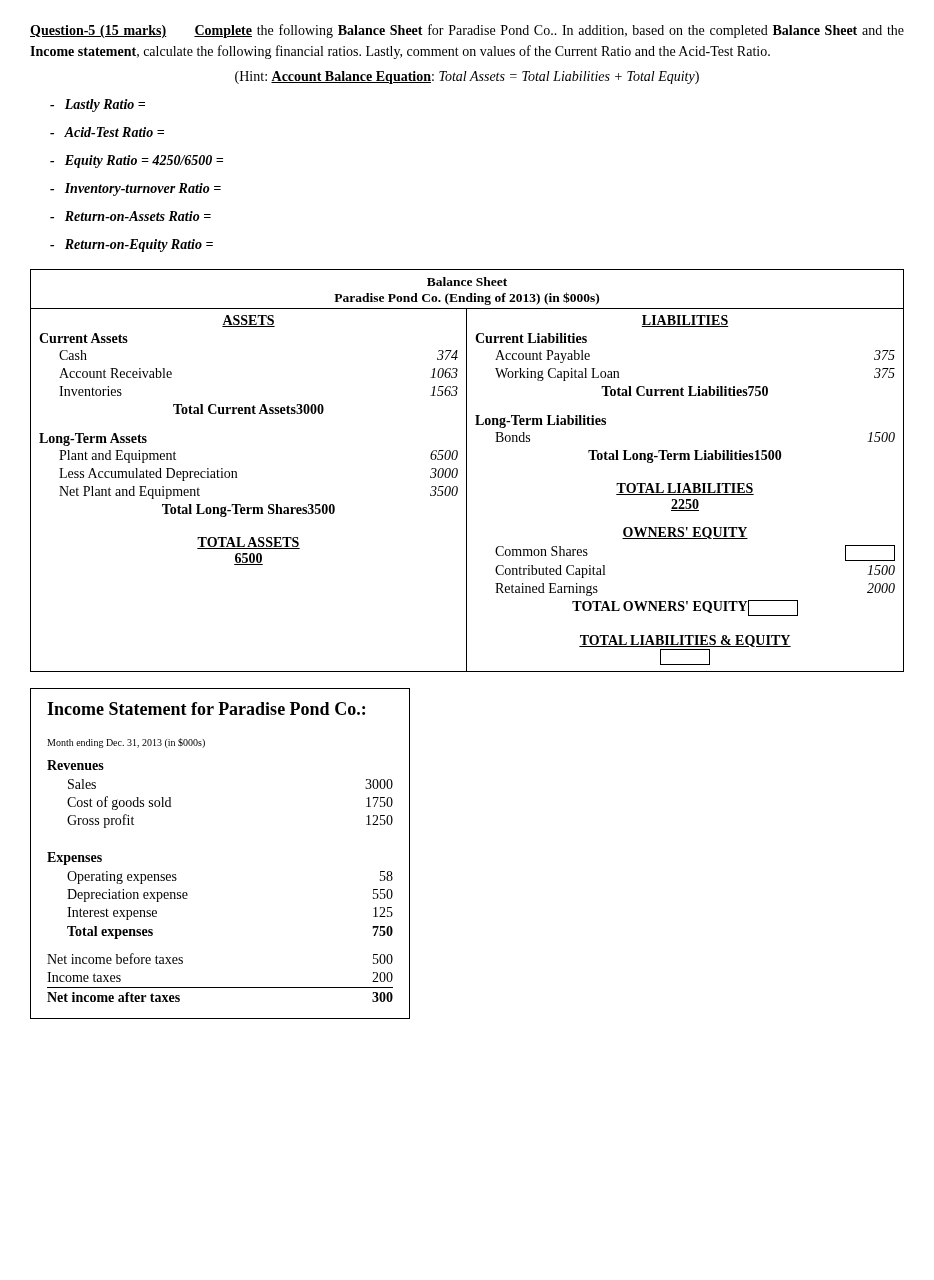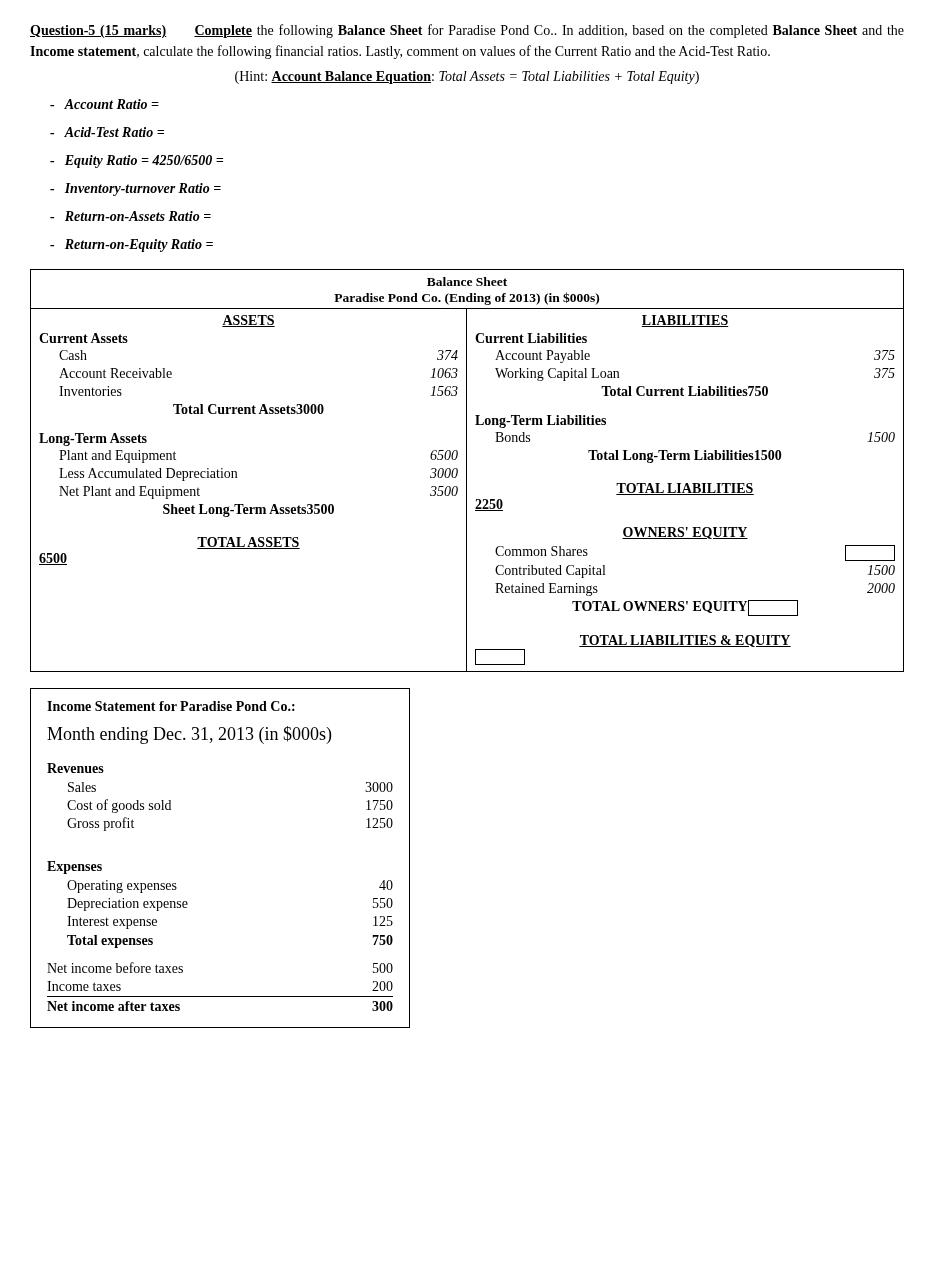--- a/index.html
+++ b/index.html
@@ -110,21 +110,21 @@
       text-align: center;
       flex-direction: column;
     }
     .bs-grand-total .label {
       text-decoration: underline;
       font-weight: bold;
     }
     .bs-grand-total .value {
       text-decoration: underline;
       min-width: 60px;
-      text-align: left;
+      text-align: center;
     }
     .spacer { height: 10px; }
 
     
     .blank-box {
       display: inline-block;
       border: 1px solid #000;
       width: 50px;
       height: 16px;
       vertical-align: middle;
@@ -132,30 +132,30 @@
 
     
     .income-wrapper {
       border: 1.5px solid #000;
       width: 380px;
       padding: 10px 16px;
       margin-top: 10px;
     }
     .is-title {
       font-weight: bold;
-      font-size: 14px;
-      margin-bottom: 9px;
+      font-size: 18px;
+      margin-bottom: 17px;
     }
     .is-subtitle {
-      font-size: 18px;
+      font-size: 10px;
       margin-bottom: 10px;
     }
     .is-section {
       font-weight: bold;
-      margin-top: 16px;
+      margin-top: 10px;
       margin-bottom: 2px;
     }
     .is-row {
       display: flex;
       justify-content: space-between;
       padding: 1px 0;
     }
     .is-row .label {
       padding-left: 20px;
     }
@@ -192,21 +192,21 @@
     <span> the following <strong>Balance Sheet</strong> for Paradise Pond Co.. In addition, based on the completed <strong>Balance Sheet</strong> and the <strong>Income statement</strong>, calculate the following financial ratios. Lastly, comment on values of the Current Ratio and the Acid-Test Ratio.</span>
   </p>
   <p style="text-align:center;">
     (Hint: <span class="bold underline">Account Balance Equation</span>: <em>Total Assets = Total Liabilities + Total Equity</em>)
   </p>
 </div>
 
 <div class="ratio-list">
   <div class="ratio-item">
     <span class="ratio-dash">-</span>
-    <span class="ratio-label">Account Ratio =</span>
+    <span class="ratio-label">Lastly Ratio =</span>
   </div>
   <div class="ratio-item">
     <span class="ratio-dash">-</span>
     <span class="ratio-label">Acid-Test Ratio =</span>
   </div>
   <div class="ratio-item">
     <span class="ratio-dash">-</span>
     <span class="ratio-label">Equity Ratio = 4250/6500 =</span>
   </div>
   <div class="ratio-item">
@@ -257,21 +257,21 @@
       </div>
       <div class="bs-row">
         <span class="label">Less Accumulated Depreciation</span>
         <span class="value">3000</span>
       </div>
       <div class="bs-row">
         <span class="label">Net Plant and Equipment</span>
         <span class="value">3500</span>
       </div>
       <div class="bs-total-row">
-        <span>Sheet Long-Term Assets</span>
+        <span>Total Long-Term Shares</span>
         <span class="value">3500</span>
       </div>
       <div class="spacer"></div>
       <div class="bs-grand-total">
         <span class="label">TOTAL ASSETS</span>
         <span class="value">6500</span>
       </div>
     </div>
 
     <div class="bs-right">
@@ -349,21 +349,21 @@
   </div>
   <div class="is-row">
     <span class="label">Gross profit</span>
     <span class="value">1250</span>
   </div>
 
   <div class="spacer"></div>
   <div class="is-section">Expenses</div>
   <div class="is-row">
     <span class="label">Operating expenses</span>
-    <span class="value">40</span>
+    <span class="value">58</span>
   </div>
   <div class="is-row">
     <span class="label">Depreciation expense</span>
     <span class="value">550</span>
   </div>
   <div class="is-row">
     <span class="label">Interest expense</span>
     <span class="value">125</span>
   </div>
   <div class="is-total-row">

